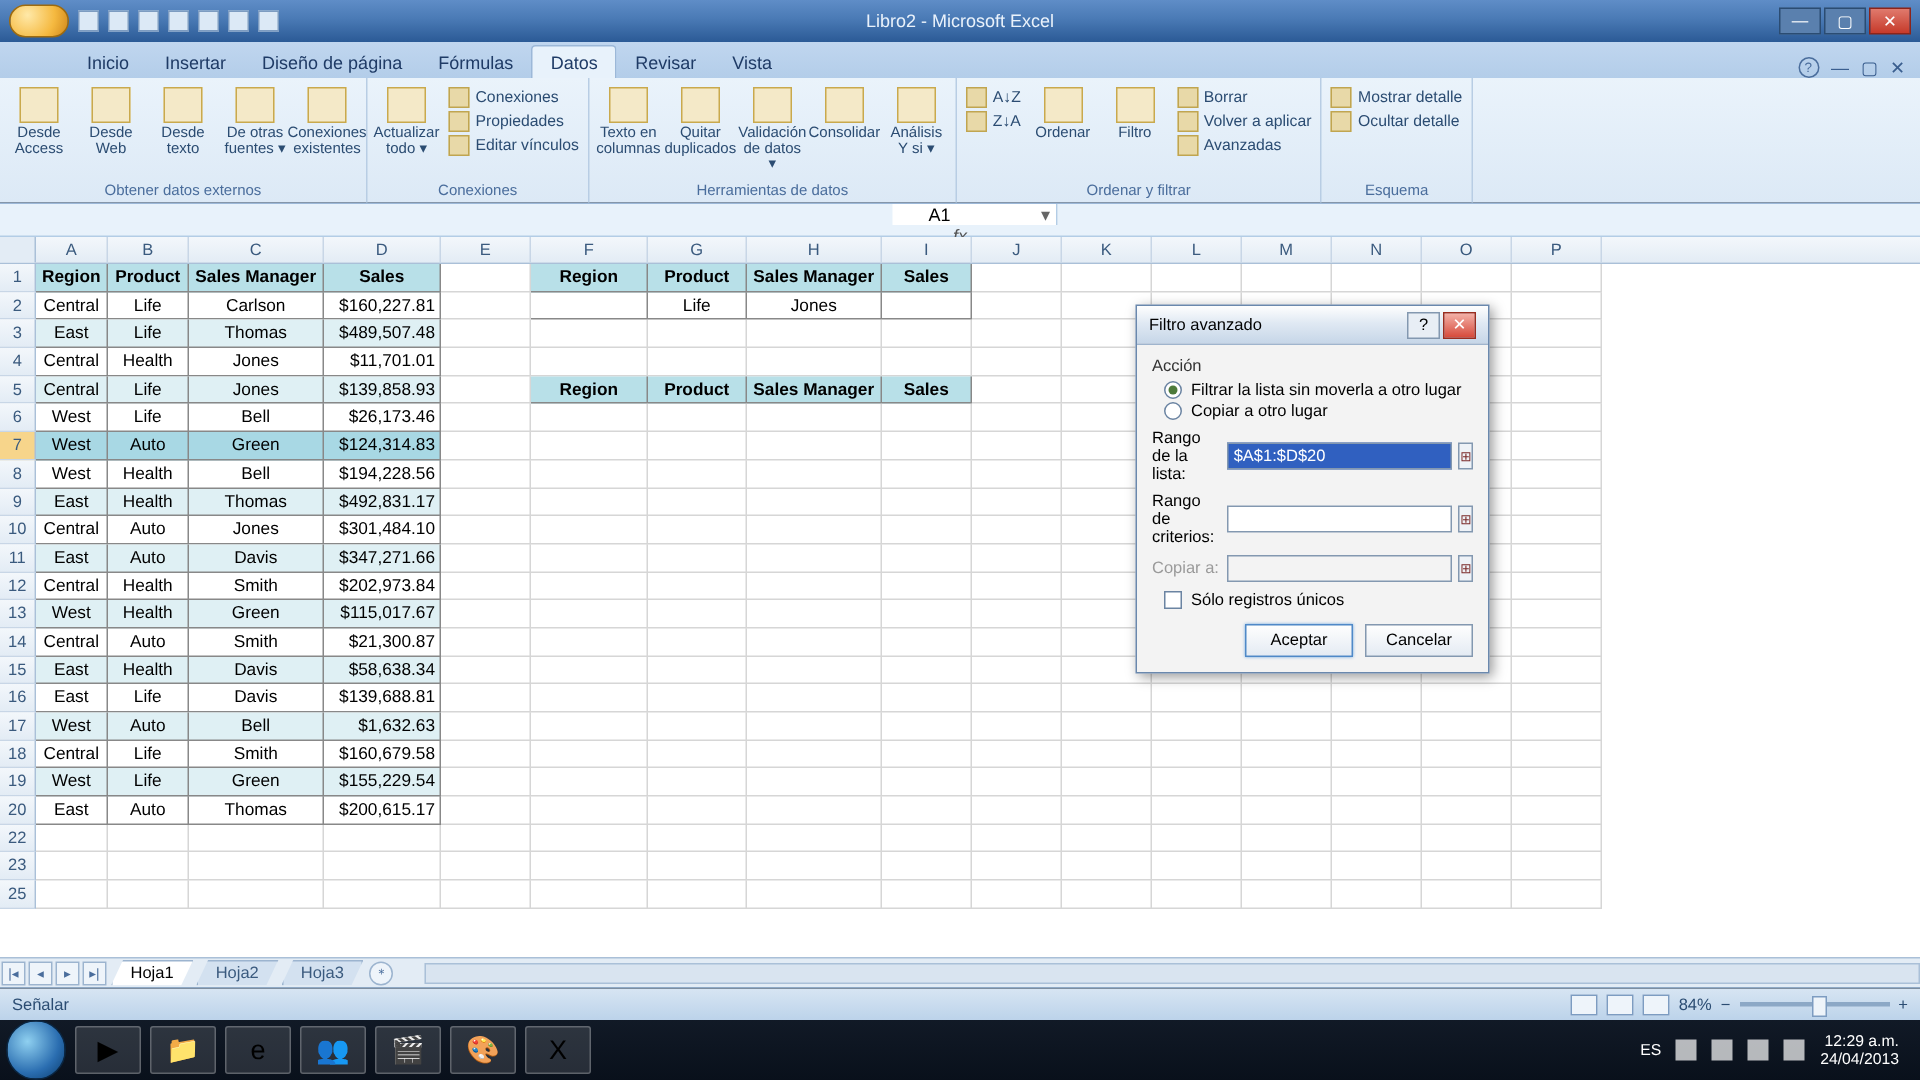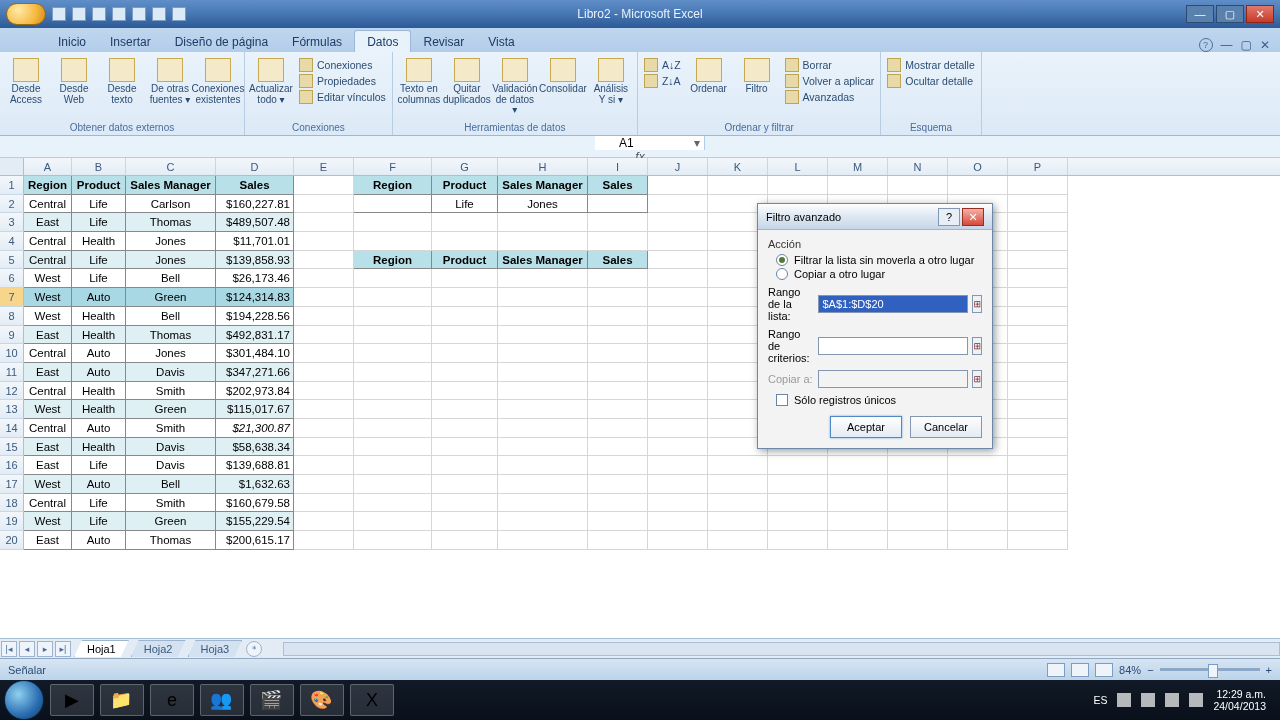--- a/index.html
+++ b/index.html
@@ -542,21 +542,21 @@
         <div class="cell" style="width: 60px;"></div>
         <div class="cell" style="width: 60px;"></div>
         <div class="cell" style="width: 60px;"></div>
         <div class="cell" style="width: 60px;"></div>
       </div>
       <div class="row">
         <div class="rowhdr">14</div>
         <div class="cell b" style="width: 48px;">Central</div>
         <div class="cell b" style="width: 54px;">Auto</div>
         <div class="cell b" style="width: 90px;">Smith</div>
-        <div class="cell b money" style="width: 78px; font-style: italic;">$21,300.87</div>
+        <div class="cell b money" style="width: 78px;">$21,300.87</div>
         <div class="cell" style="width: 60px;"></div>
         <div class="cell" style="width: 78px;"></div>
         <div class="cell" style="width: 66px;"></div>
         <div class="cell" style="width: 90px;"></div>
         <div class="cell" style="width: 60px;"></div>
         <div class="cell" style="width: 60px;"></div>
         <div class="cell" style="width: 60px;"></div>
         <div class="cell" style="width: 60px;"></div>
         <div class="cell" style="width: 60px;"></div>
         <div class="cell" style="width: 60px;"></div>
@@ -657,20 +657,77 @@
         <div class="cell" style="width: 60px;"></div>
         <div class="cell" style="width: 60px;"></div>
         <div class="cell" style="width: 60px;"></div>
       </div>
       <div class="row">
         <div class="rowhdr">20</div>
         <div class="cell b" style="width: 48px;">East</div>
         <div class="cell b" style="width: 54px;">Auto</div>
         <div class="cell b" style="width: 90px;">Thomas</div>
         <div class="cell b money" style="width: 78px;">$200,615.17</div>
+        <div class="cell" style="width: 60px;"></div>
+        <div class="cell" style="width: 78px;"></div>
+        <div class="cell" style="width: 66px;"></div>
+        <div class="cell" style="width: 90px;"></div>
+        <div class="cell" style="width: 60px;"></div>
+        <div class="cell" style="width: 60px;"></div>
+        <div class="cell" style="width: 60px;"></div>
+        <div class="cell" style="width: 60px;"></div>
+        <div class="cell" style="width: 60px;"></div>
+        <div class="cell" style="width: 60px;"></div>
+        <div class="cell" style="width: 60px;"></div>
+        <div class="cell" style="width: 60px;"></div>
+      </div>
+      <div class="row">
+        <div class="rowhdr">22</div>
+        <div class="cell" style="width: 48px;"></div>
+        <div class="cell" style="width: 54px;"></div>
+        <div class="cell" style="width: 90px;"></div>
+        <div class="cell" style="width: 78px;"></div>
+        <div class="cell" style="width: 60px;"></div>
+        <div class="cell" style="width: 78px;"></div>
+        <div class="cell" style="width: 66px;"></div>
+        <div class="cell" style="width: 90px;"></div>
+        <div class="cell" style="width: 60px;"></div>
+        <div class="cell" style="width: 60px;"></div>
+        <div class="cell" style="width: 60px;"></div>
+        <div class="cell" style="width: 60px;"></div>
+        <div class="cell" style="width: 60px;"></div>
+        <div class="cell" style="width: 60px;"></div>
+        <div class="cell" style="width: 60px;"></div>
+        <div class="cell" style="width: 60px;"></div>
+      </div>
+      <div class="row">
+        <div class="rowhdr">23</div>
+        <div class="cell" style="width: 48px;"></div>
+        <div class="cell" style="width: 54px;"></div>
+        <div class="cell" style="width: 90px;"></div>
+        <div class="cell" style="width: 78px;"></div>
+        <div class="cell" style="width: 60px;"></div>
+        <div class="cell" style="width: 78px;"></div>
+        <div class="cell" style="width: 66px;"></div>
+        <div class="cell" style="width: 90px;"></div>
+        <div class="cell" style="width: 60px;"></div>
+        <div class="cell" style="width: 60px;"></div>
+        <div class="cell" style="width: 60px;"></div>
+        <div class="cell" style="width: 60px;"></div>
+        <div class="cell" style="width: 60px;"></div>
+        <div class="cell" style="width: 60px;"></div>
+        <div class="cell" style="width: 60px;"></div>
+        <div class="cell" style="width: 60px;"></div>
+      </div>
+      <div class="row">
+        <div class="rowhdr">25</div>
+        <div class="cell" style="width: 48px;"></div>
+        <div class="cell" style="width: 54px;"></div>
+        <div class="cell" style="width: 90px;"></div>
+        <div class="cell" style="width: 78px;"></div>
         <div class="cell" style="width: 60px;"></div>
         <div class="cell" style="width: 78px;"></div>
         <div class="cell" style="width: 66px;"></div>
         <div class="cell" style="width: 90px;"></div>
         <div class="cell" style="width: 60px;"></div>
         <div class="cell" style="width: 60px;"></div>
         <div class="cell" style="width: 60px;"></div>
         <div class="cell" style="width: 60px;"></div>
         <div class="cell" style="width: 60px;"></div>
         <div class="cell" style="width: 60px;"></div>

